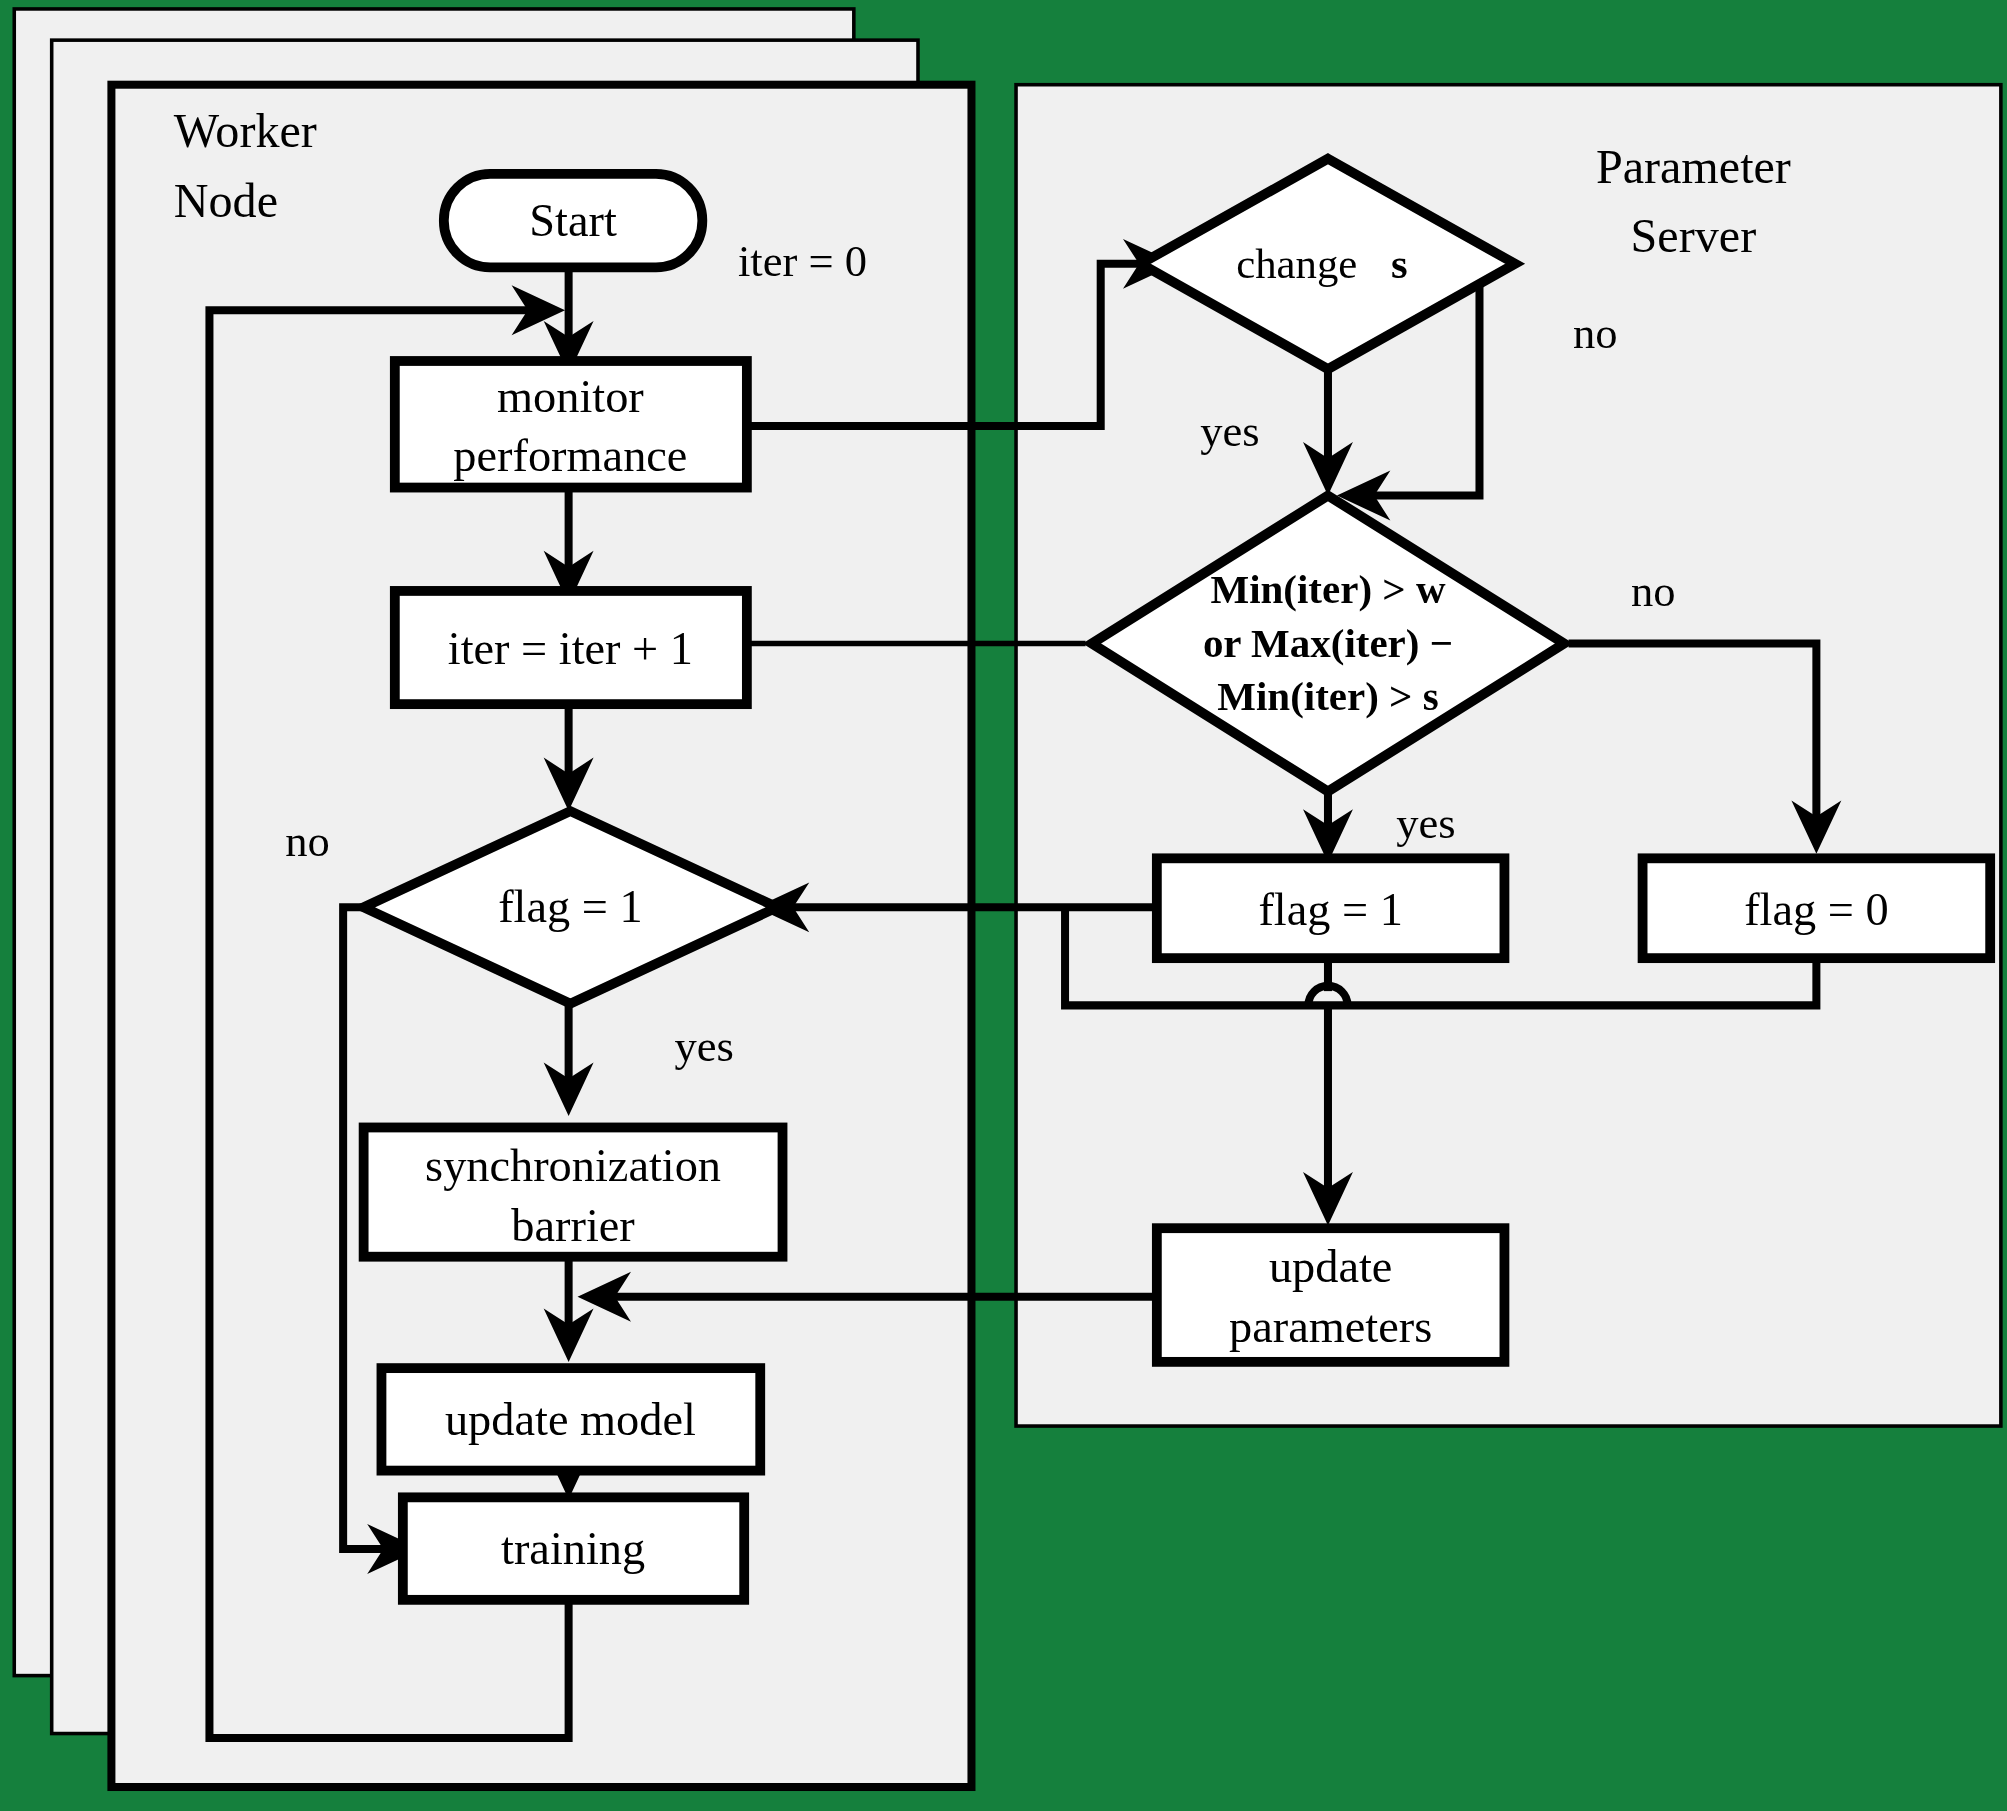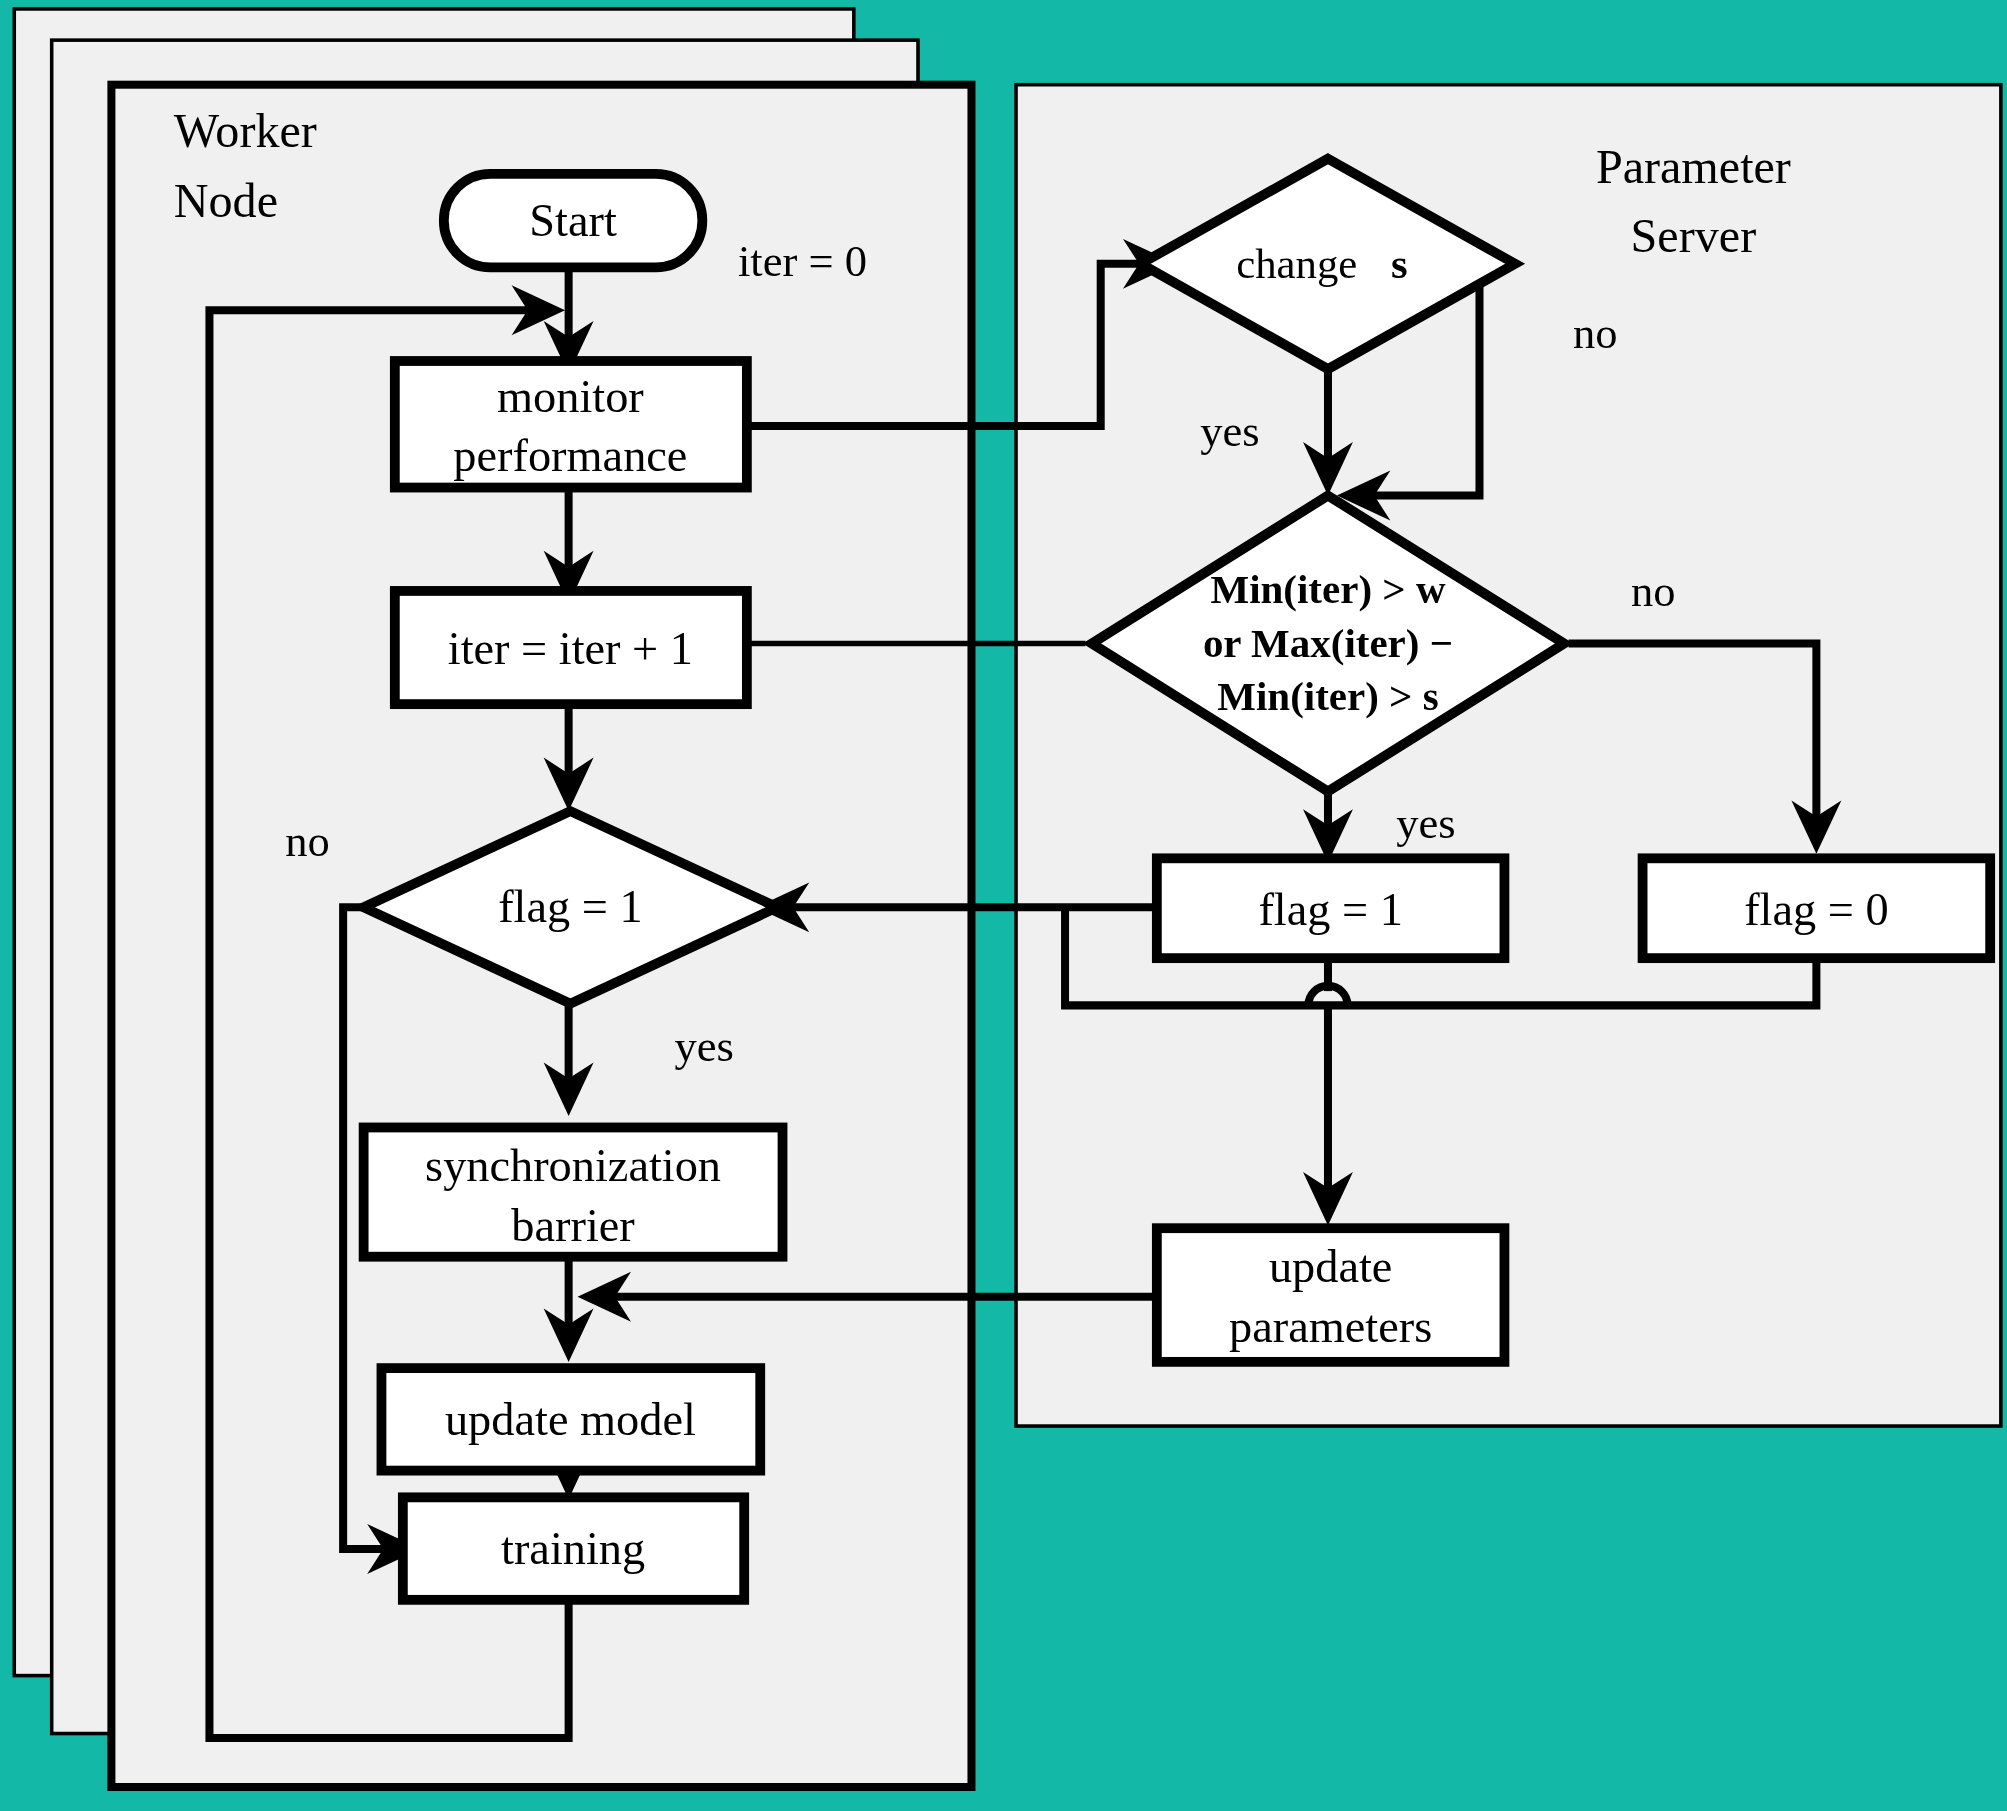--- a/index.html
+++ b/index.html
@@ -1,16 +1,16 @@
 <!DOCTYPE html>
 <html style="font-size:14.3px"><head>
 <meta charset="utf-8">
 <style>
   html,body{margin:0;padding:0;background:#ffffff;}
-  #root{position:relative;width:2008px;height:1812px;background:#14b8a6;
+  #root{position:relative;width:2008px;height:1812px;background:#15803d;
         font-family:"Liberation Serif","DejaVu Serif",serif;}
   svg{display:block;}
   .panel-stroke-thin{stroke:#000;stroke-width:4;fill:#f0f0f0;}
   .panel-stroke-thick{stroke:#000;stroke-width:9;fill:#f0f0f0;}
   .node-box{fill:#ffffff;stroke:#000;stroke-width:11;}
   .node-term{fill:#ffffff;stroke:#000;stroke-width:11;}
   .node-dia{fill:#ffffff;stroke:#000;stroke-width:11;}
   .edge{fill:none;stroke:#000;stroke-width:9;stroke-linecap:butt;stroke-linejoin:miter;}
   .edge-thin{fill:none;stroke:#000;stroke-width:6;}
   .arrowhead{fill:#000;stroke:none;}

